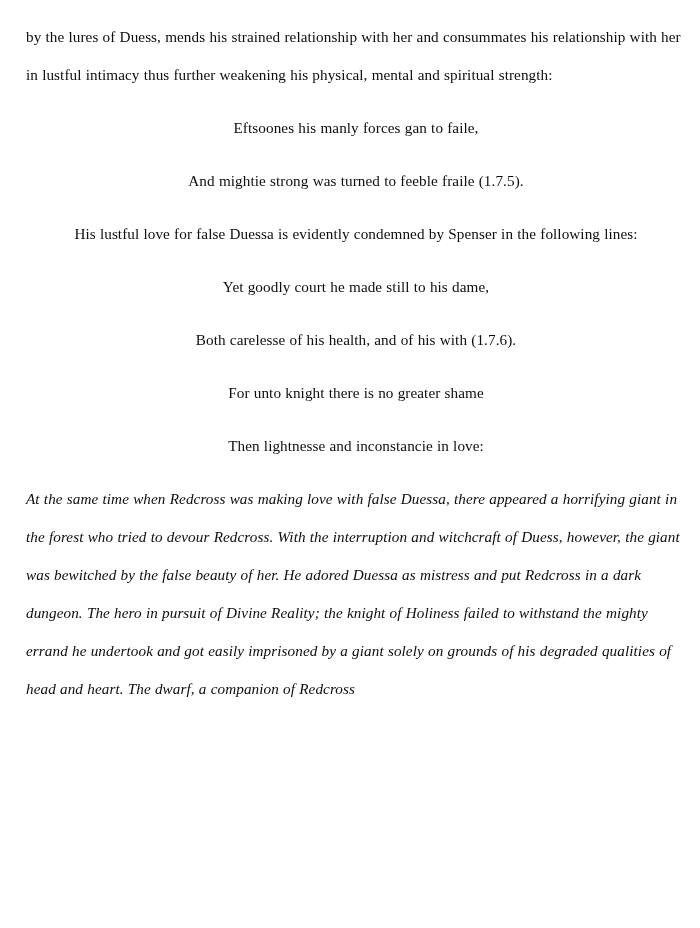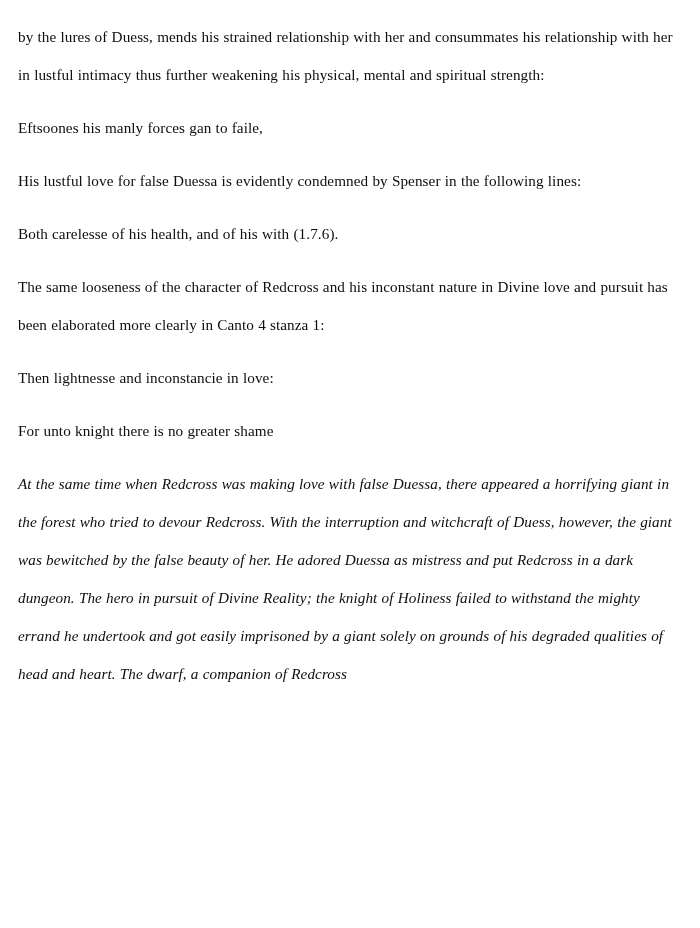--- a/index.html
+++ b/index.html
@@ -15,21 +15,21 @@
   .page {
     position: relative;
     width: 700px;
     height: 928px;
     background: #ffffff;
     overflow: hidden;
     box-sizing: border-box;
   }
   .text-column {
     position: absolute;
-    left: 18px;
+    left: 26px;
     top: 0;
     width: 660px;
   }
   
   .para {
     font-size: 15.2px;
     line-height: 38px;
     text-align: left;
     color: #0d0d0d;
     margin: 0;
@@ -38,20 +38,21 @@
   }
   
   .verse-line {
     font-size: 15.2px;
     line-height: 38px;
     color: #0d0d0d;
     margin: 0;
     white-space: nowrap;
     letter-spacing: 0.08px;
     word-spacing: 0.3px;
+    text-align: center;
   }
   
   .block {
     margin-bottom: 15px;
   }
   .block:last-child {
     margin-bottom: 0;
     font-style: italic;
   }
   .spacer-top {
@@ -63,20 +64,21 @@
   }
 </style>
 </head>
 <body>
 
 <div class="page" style="background: rgb(255, 255, 255);">
   <div class="spacer-top"></div>
   <div class="text-column" id="text-column" style="top:18px;">
   <p class="block para">by the lures of Duess, mends his strained relationship with her and consummates his relationship with her in lustful intimacy thus further weakening his physical, mental and spiritual strength:</p>
       <p class="block verse-line">Eftsoones his manly forces gan to faile,</p>
+      <p class="block verse-line">And mightie strong was turned to feeble fraile (1.7.5).</p>
       <p class="block verse-line">His lustful love for false Duessa is evidently condemned by Spenser in the following lines:</p>
+      <p class="block verse-line">Yet goodly court he made still to his dame,</p>
       <p class="block verse-line">Both carelesse of his health, and of his with (1.7.6).</p>
-      <p class="block para">The same looseness of the character of Redcross and his inconstant nature in Divine love and pursuit has been elaborated more clearly in Canto 4 stanza 1:</p>
+      <p class="block verse-line">For unto knight there is no greater shame</p>
       <p class="block verse-line">Then lightnesse and inconstancie in love:</p>
-      <p class="block verse-line">For unto knight there is no greater shame</p>
       <p class="block para">At the same time when Redcross was making love with false Duessa, there appeared a horrifying giant in the forest who tried to devour Redcross. With the interruption and witchcraft of Duess, however, the giant was bewitched by the false beauty of her. He adored Duessa as mistress and put Redcross in a dark dungeon. The hero in pursuit of Divine Reality; the knight of Holiness failed to withstand the mighty errand he undertook and got easily imprisoned by a giant solely on grounds of his degraded qualities of head and heart. The dwarf, a companion of Redcross</p>
     </div>
 </div>
 
 </body></html>

